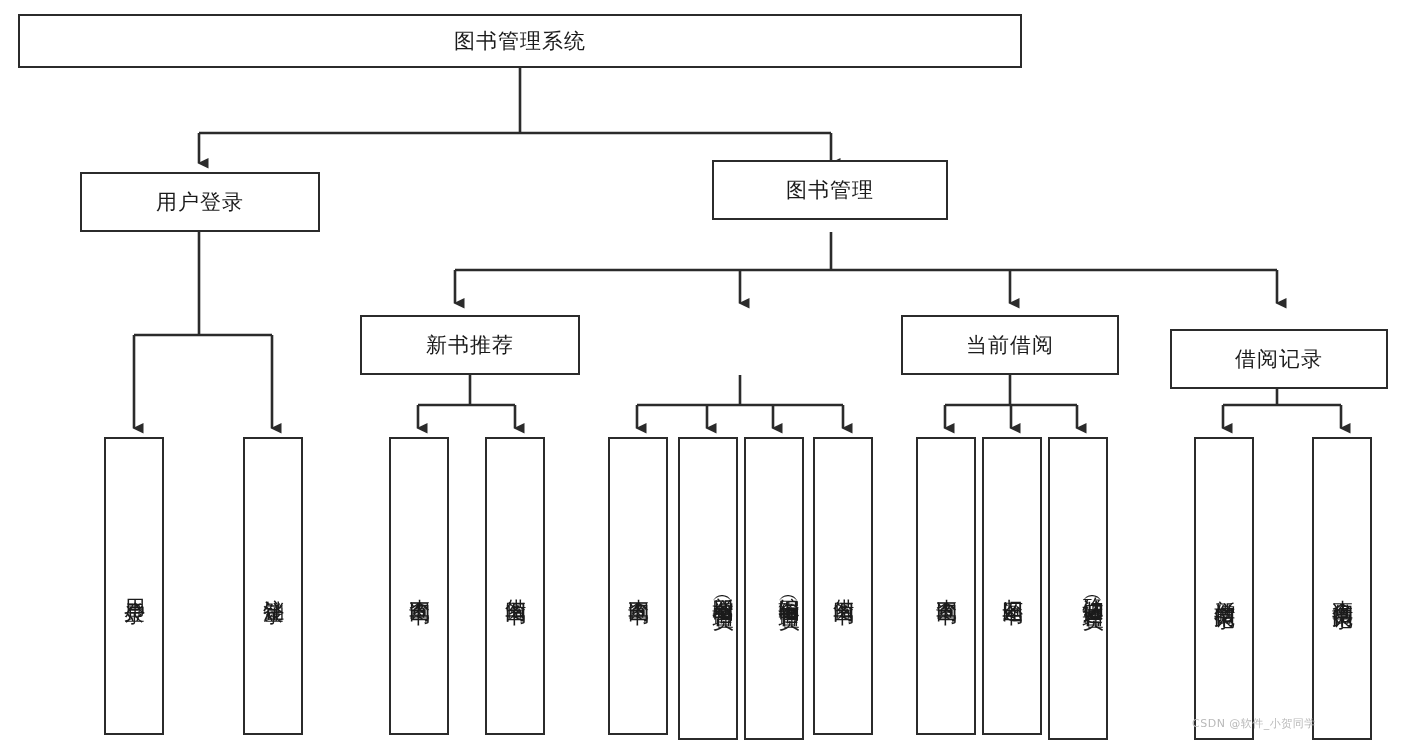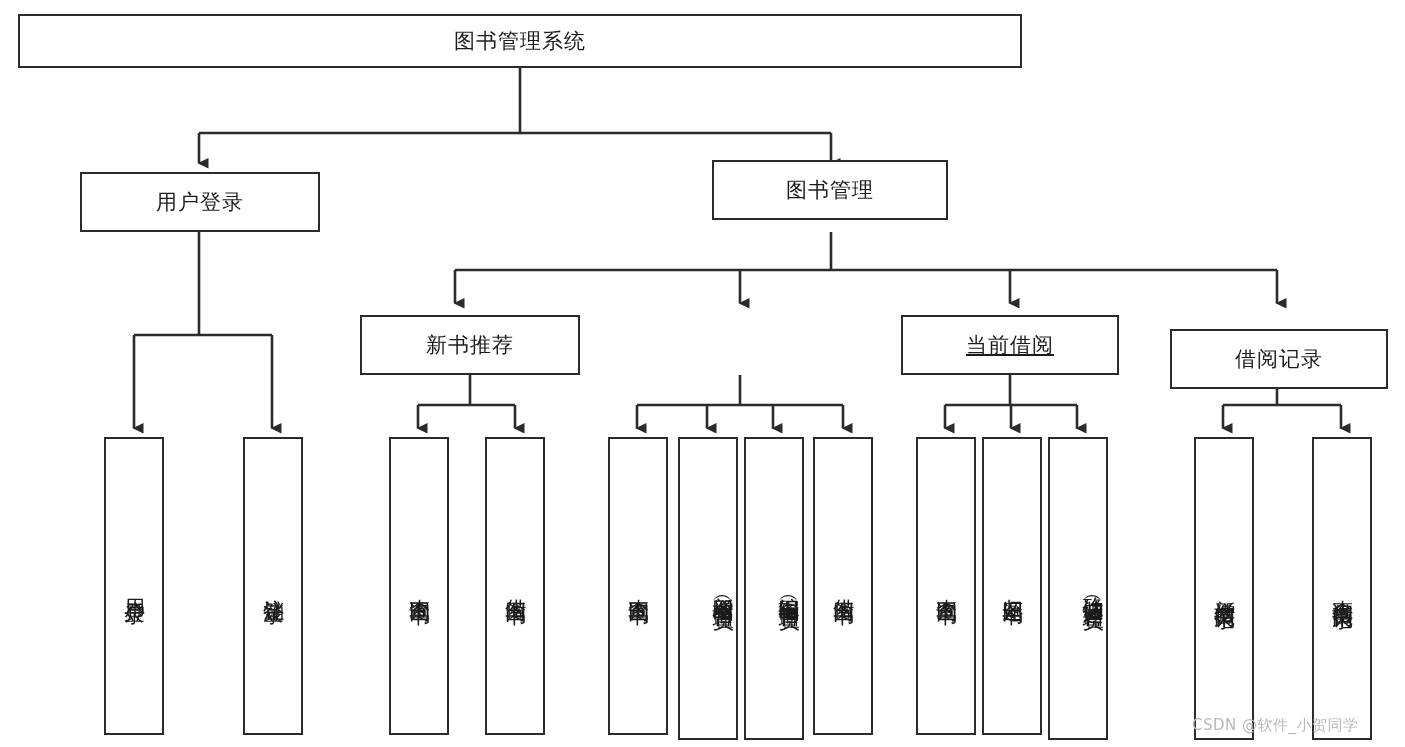--- a/index.html
+++ b/index.html
@@ -50,21 +50,21 @@
   }
   .node.vert .vlabel {
     writing-mode: vertical-rl;
     text-orientation: upright;
     display: block;
     white-space: nowrap;
   }
   .watermark {
     position: absolute;
     color: #b9b9b9;
-    font-size: 15px;
+    font-size: 11px;
     letter-spacing: 0.5px;
     white-space: nowrap;
   }
 </style>
 </head>
 <body>
 
 <div id="canvas">
 
   <svg class="lines" viewBox="0 0 1405 747" xmlns="http://www.w3.org/2000/svg">
@@ -124,21 +124,21 @@
   <div class="node horiz" style="left:80px; top:172px; width:240px; height:60px;">
     <span>用户登录</span>
   </div>
   <div class="node horiz" style="left:712px; top:160px; width:236px; height:60px;">
     <span>图书管理</span>
   </div>
 
   <div class="node horiz" style="left:360px; top:315px; width:220px; height:60px;">
     <span>新书推荐</span>
   </div>
-  <div class="node horiz" style="left:901px; top:315px; width:218px; height:60px;text-decoration:underline;">
+  <div class="node horiz" style="left:901px; top:315px; width:218px; height:60px;">
     <span>当前借阅</span>
   </div>
   <div class="node horiz" style="left:1170px; top:329px; width:218px; height:60px;">
     <span>借阅记录</span>
   </div>
 
   <div class="node vert" style="left:104px; top:437px; width:60px; height:298px;">
     <span class="vlabel">用户登录</span>
   </div>
   <div class="node vert" style="left:243px; top:437px; width:60px; height:298px;">

